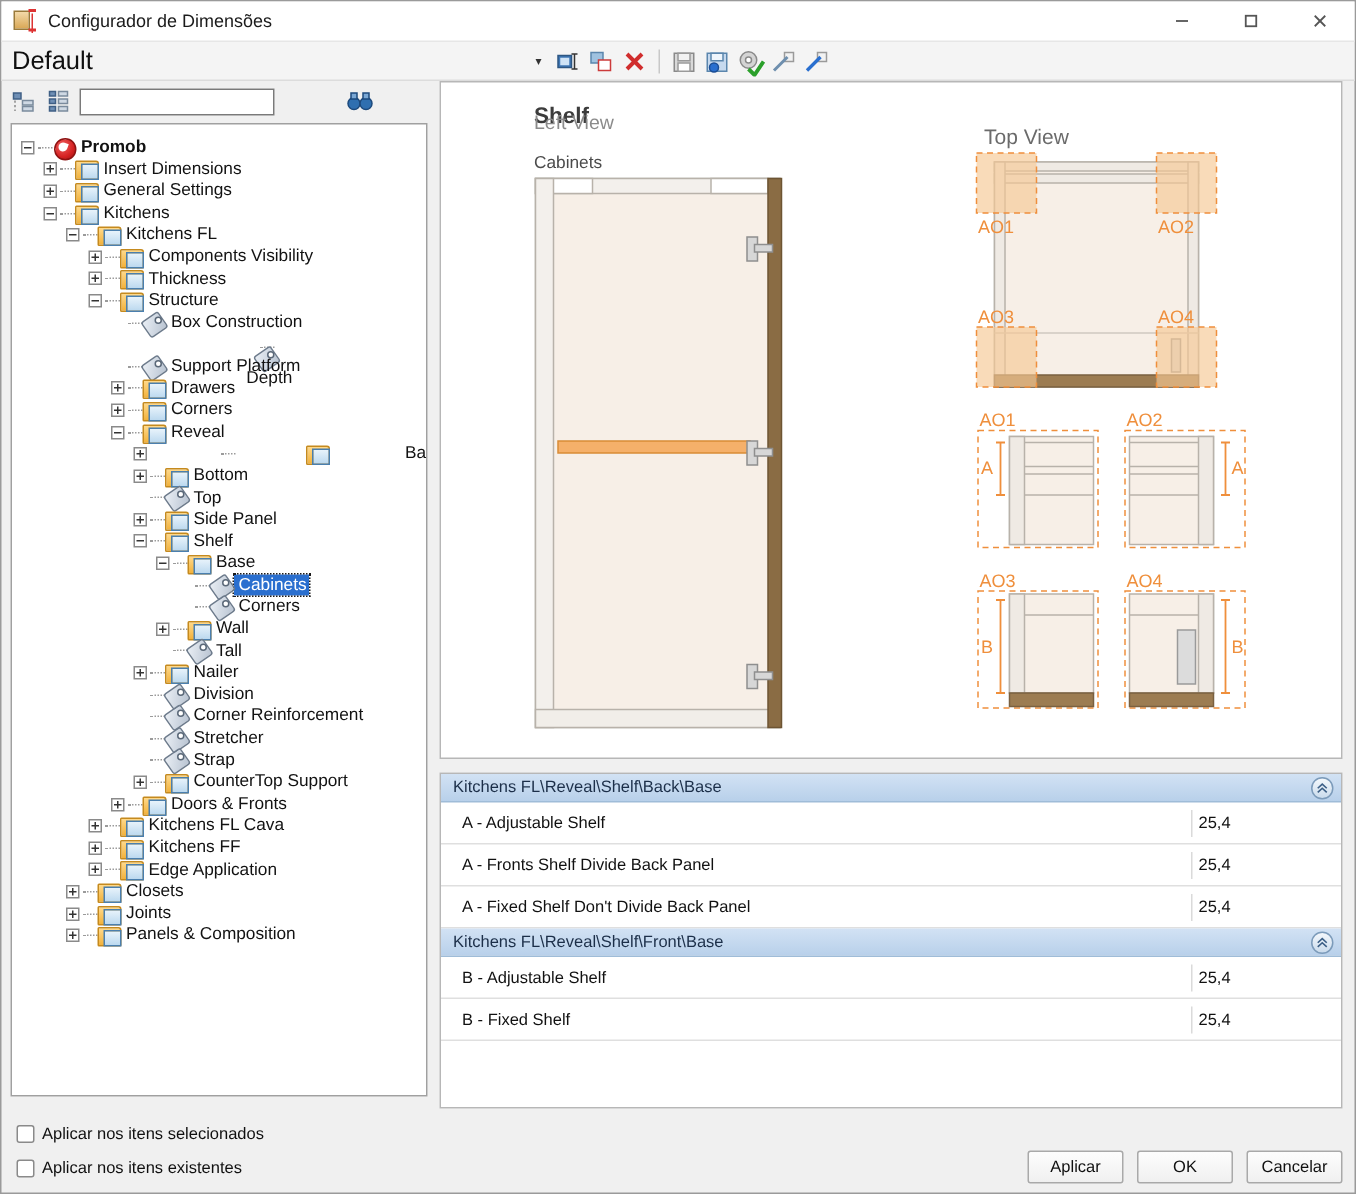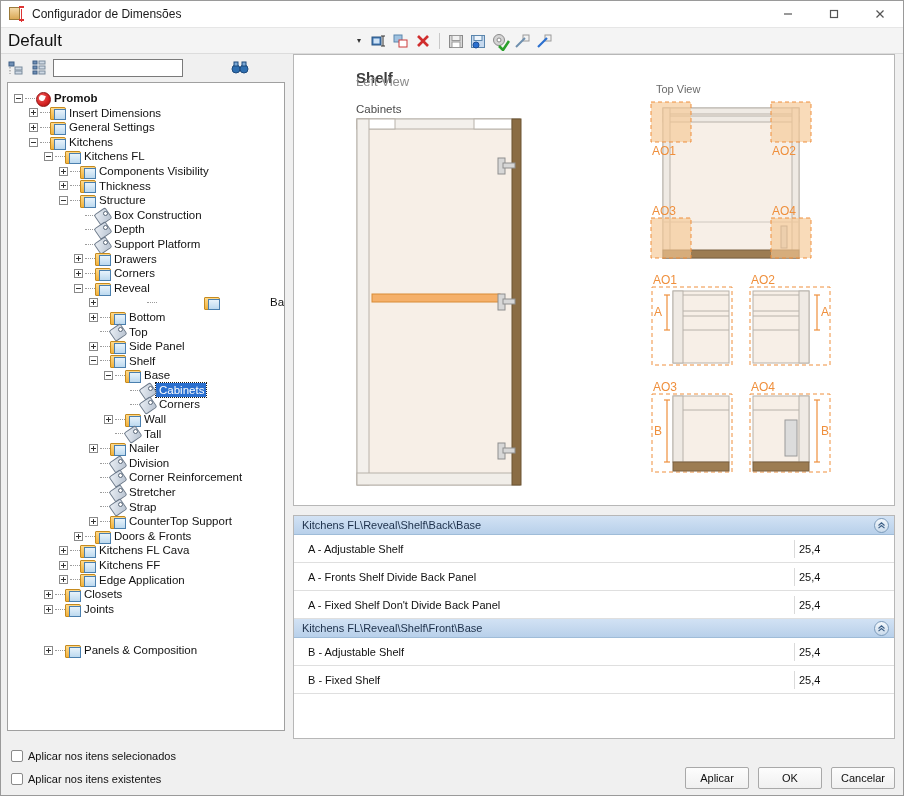--- a/index.html
+++ b/index.html
@@ -129,21 +129,21 @@
 
   
   .right-pane { flex:1 1 auto; display:flex; flex-direction:column; padding:0 8px 0 4px; }
   .preview {
     height:452px; min-height:452px; background:#fff; border:1px solid #b7b7b7;
     position:relative; overflow:hidden;
   }
   .prev-title { position:absolute; left:62px; top:14px; font-size:15px; font-weight:bold; color:#3c3c3c;}
   .prev-sub { position:absolute; left:62px; top:19px; font-size:13px; color:#8b8b8b; }
   .prev-group { position:absolute; left:62px; top:48px; font-size:11.5px; color:#4b4b4b; }
-  .prev-topview-lbl { position:absolute; left:362px; top:28px; font-size:11px; color:#6b6b6b; }
+  .prev-topview-lbl { position:absolute; left:362px; top:28px; font-size:14px; color:#6b6b6b; }
 
   .props {
     flex:1 1 auto; margin-top:9px; background:#f0f0f0; position:relative;
   }
   .grid { background:#fff; border:1px solid #b7b7b7; width:100%; height:100%; overflow:hidden; }
   .grp-header {
     height:19px; background:linear-gradient(180deg,#d2e2f4,#b8d0ea);
     border-bottom:1px solid #9fbcd8;
     display:flex; align-items:center; padding-left:8px;
     font-size:11px; color:#1c2f49; position:relative;
@@ -355,21 +355,21 @@
               <span class="dashline"></span>
               <span class="ico folder"></span>
               <span class="lbl">Structure</span>
             </div>
             <div class="tnode" style="padding-left: 60px;">
               <span class="expander none"></span>
               <span class="dashline"></span>
               <span class="ico tag"></span>
               <span class="lbl">Box Construction</span>
             </div>
-            <div class="tnode" style="padding-left: 60px;">
+            <div class="tnode" style="padding-left: 60px; flex-direction: column;">
               <span class="expander none"></span>
               <span class="dashline"></span>
               <span class="ico tag"></span>
               <span class="lbl">Depth</span>
             </div>
             <div class="tnode" style="padding-left: 60px;">
               <span class="expander none"></span>
               <span class="dashline"></span>
               <span class="ico tag"></span>
               <span class="lbl">Support Platform</span>
@@ -517,21 +517,21 @@
               <span class="dashline"></span>
               <span class="ico folder"></span>
               <span class="lbl">Closets</span>
             </div>
             <div class="tnode" style="padding-left: 30px;">
               <span class="expander plus"></span>
               <span class="dashline"></span>
               <span class="ico folder"></span>
               <span class="lbl">Joints</span>
             </div>
-            <div class="tnode" style="padding-left: 30px; margin-top: 27px;">
+            <div class="tnode" style="padding-left: 30px;">
               <span class="expander plus"></span>
               <span class="dashline"></span>
               <span class="ico folder"></span>
               <span class="lbl">Panels &amp; Composition</span>
             </div>
           </div>
       </div>
     </div>
 
     <div class="right-pane">

